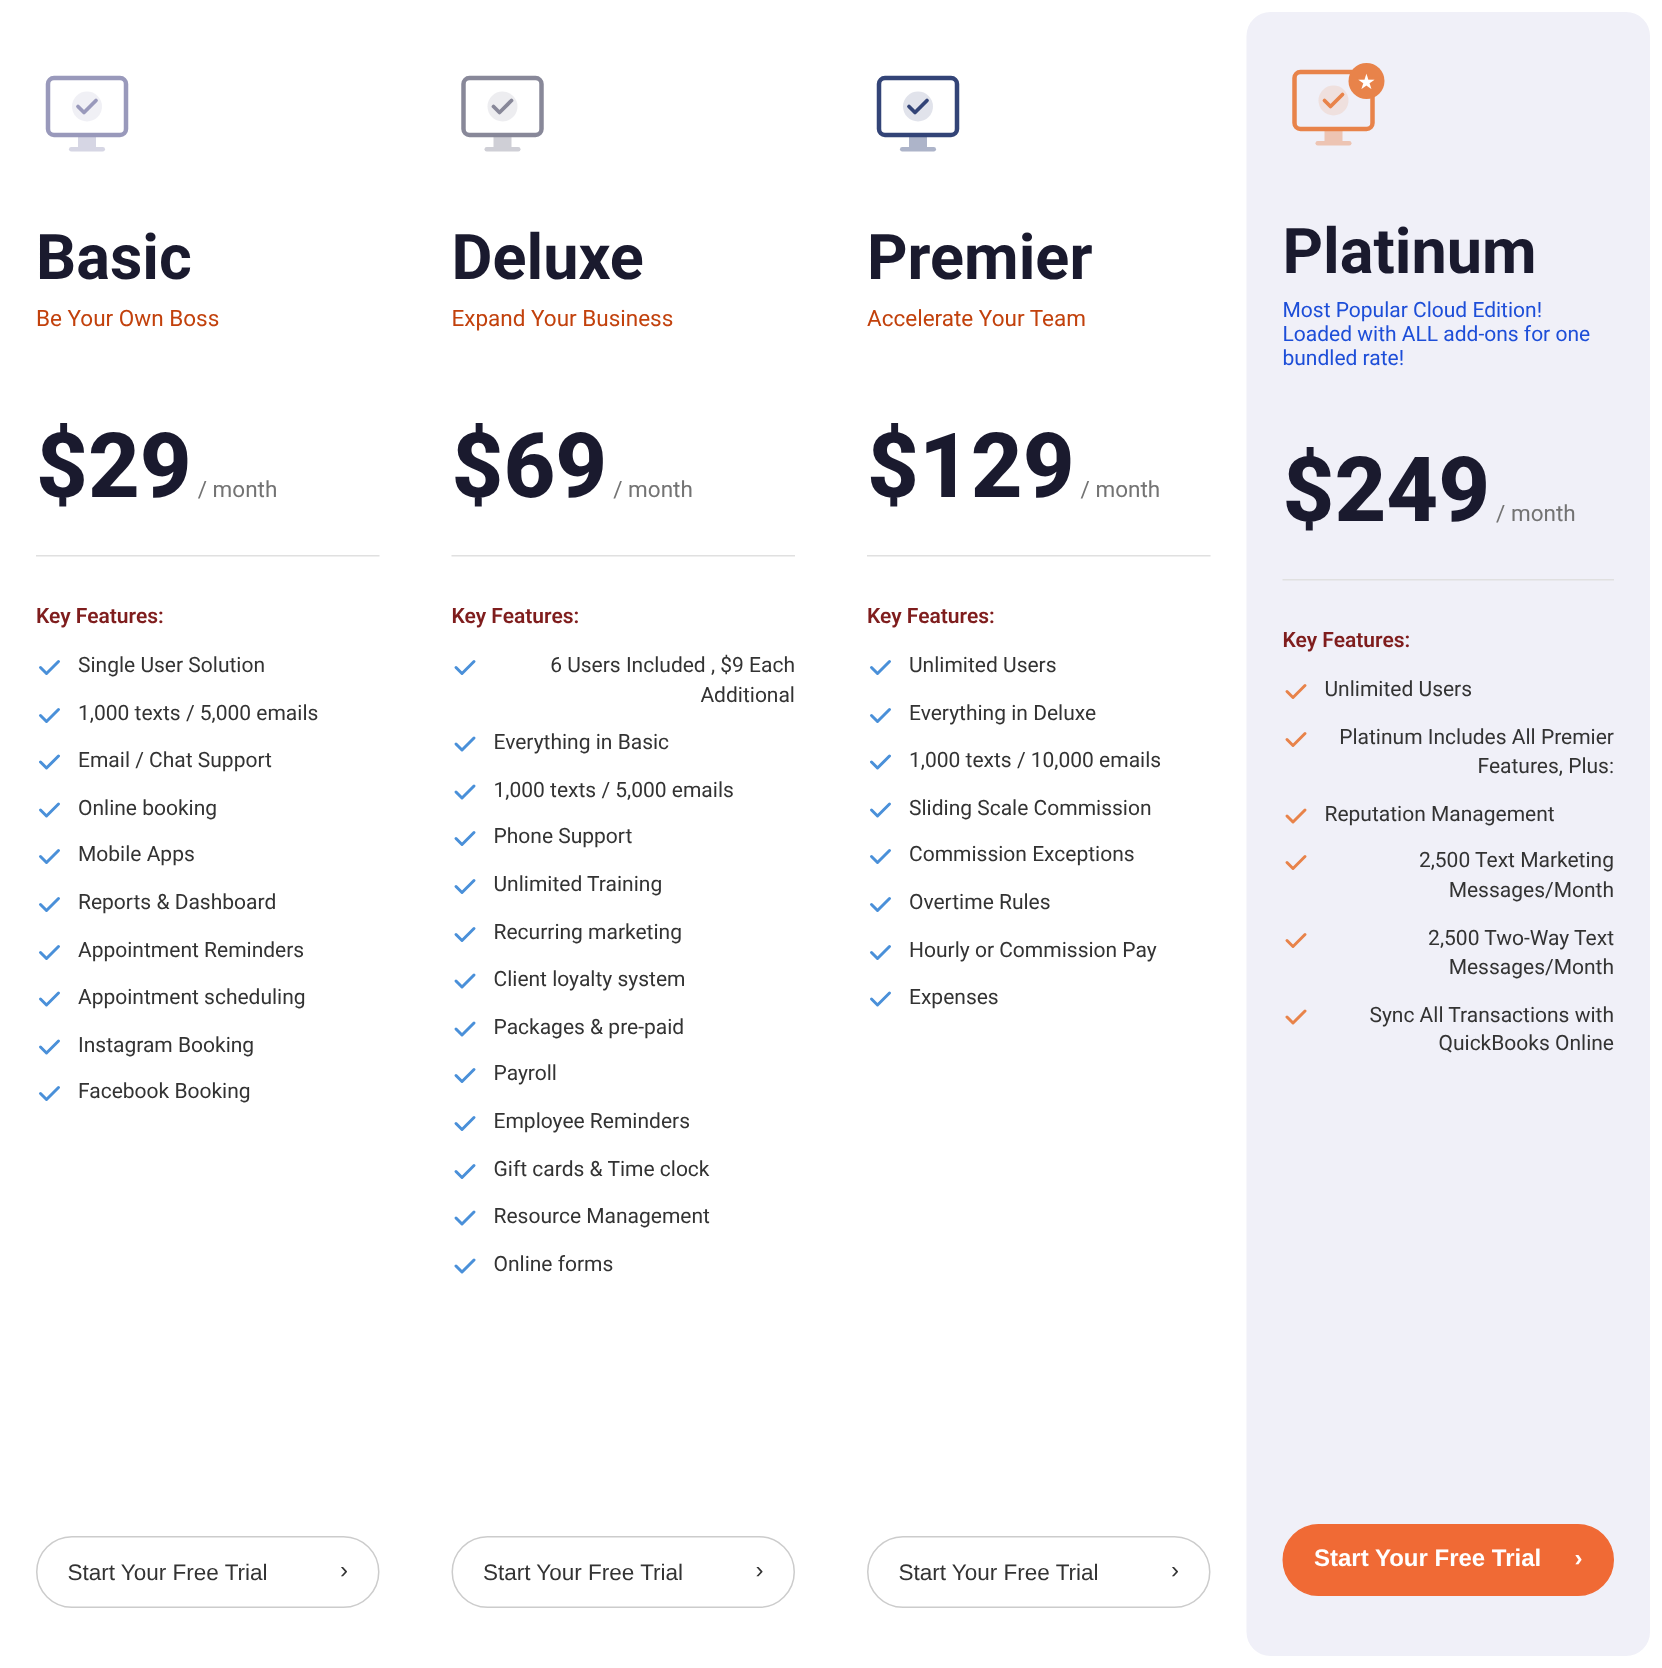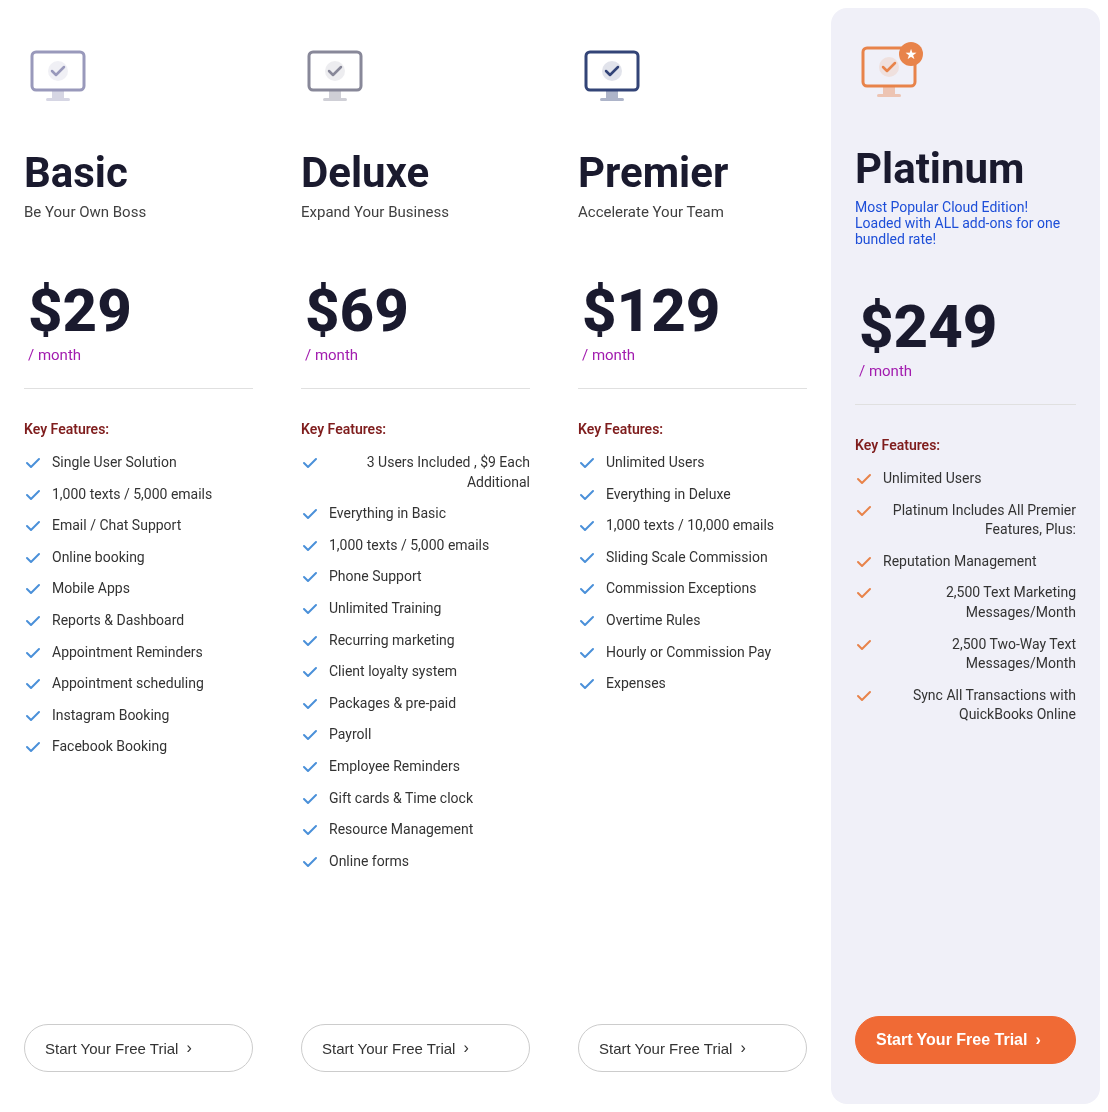--- a/index.html
+++ b/index.html
@@ -33,45 +33,44 @@
       margin-bottom: 24px;
     }
     .plan-name {
       font-size: 42px;
       font-weight: 700;
       color: #1a1a2e;
       margin-bottom: 6px;
     }
     .plan-tagline {
       font-size: 15px;
-      color: #404040;
+      color: #c2410c;
       margin-bottom: 8px;
       min-height: 40px;
     }
     .plan-tagline.platinum-tag {
       color: #1d4ed8;
       font-size: 14px;
       min-height: 60px;
     }
     .price-row {
       display: flex;
       align-items: baseline;
       margin: 24px 0 32px 0;
       padding-bottom: 24px;
       border-bottom: 1px solid #e0e0e0;
-      flex-direction: column;
     }
     .price-amount {
       font-size: 60px;
       font-weight: 800;
       color: #1a1a2e;
     }
     .price-period {
       font-size: 15px;
-      color: #a21caf;
+      color: #737373;
       margin-left: 4px;
     }
     .features-label {
       font-size: 14px;
       color: #7f1d1d;
       font-weight: 600;
       margin-bottom: 16px;
     }
     .features-list {
       list-style: none;
@@ -91,21 +90,21 @@
       padding: 14px 20px;
       border-radius: 50px;
       border: 1.5px solid #ccc;
       background: #fff;
       font-size: 15px;
       font-weight: 500;
       color: #333;
       cursor: pointer;
       display: flex;
       align-items: center;
-      justify-content: flex-start;
+      justify-content: space-between;
       gap: 8px;
       width: 100%;
     }
     .trial-btn.platinum-btn {
       background: #f06a35;
       border-color: #f06a35;
       color: #fff;
       font-weight: 600;
       font-size: 16px;
     }
@@ -214,21 +213,21 @@
       <div class="price-row">
         <span class="price-amount">$69</span>
         <span class="price-period">/ month</span>
       </div>
       <div class="features-label">Key Features:</div>
       <ul class="features-list">
         <li>
           <span style="flex-shrink: 0; margin-right: 10px; margin-top: 1px; width: 18px; height: 18px;"><svg width="18" height="18" viewBox="0 0 18 18" fill="none" xmlns="http://www.w3.org/2000/svg">
     <path d="M3 9 L7 13 L15 5" stroke="#4a90d9" stroke-width="2" stroke-linecap="round" stroke-linejoin="round"></path>
   </svg></span>
-          <span>3 Users Included , $9 Each Additional</span>
+          <span>6 Users Included , $9 Each Additional</span>
         </li>
         <li>
           <span style="flex-shrink: 0; margin-right: 10px; margin-top: 1px; width: 18px; height: 18px;"><svg width="18" height="18" viewBox="0 0 18 18" fill="none" xmlns="http://www.w3.org/2000/svg">
     <path d="M3 9 L7 13 L15 5" stroke="#4a90d9" stroke-width="2" stroke-linecap="round" stroke-linejoin="round"></path>
   </svg></span>
           <span>Everything in Basic</span>
         </li>
         <li>
           <span style="flex-shrink: 0; margin-right: 10px; margin-top: 1px; width: 18px; height: 18px;"><svg width="18" height="18" viewBox="0 0 18 18" fill="none" xmlns="http://www.w3.org/2000/svg">
     <path d="M3 9 L7 13 L15 5" stroke="#4a90d9" stroke-width="2" stroke-linecap="round" stroke-linejoin="round"></path>

